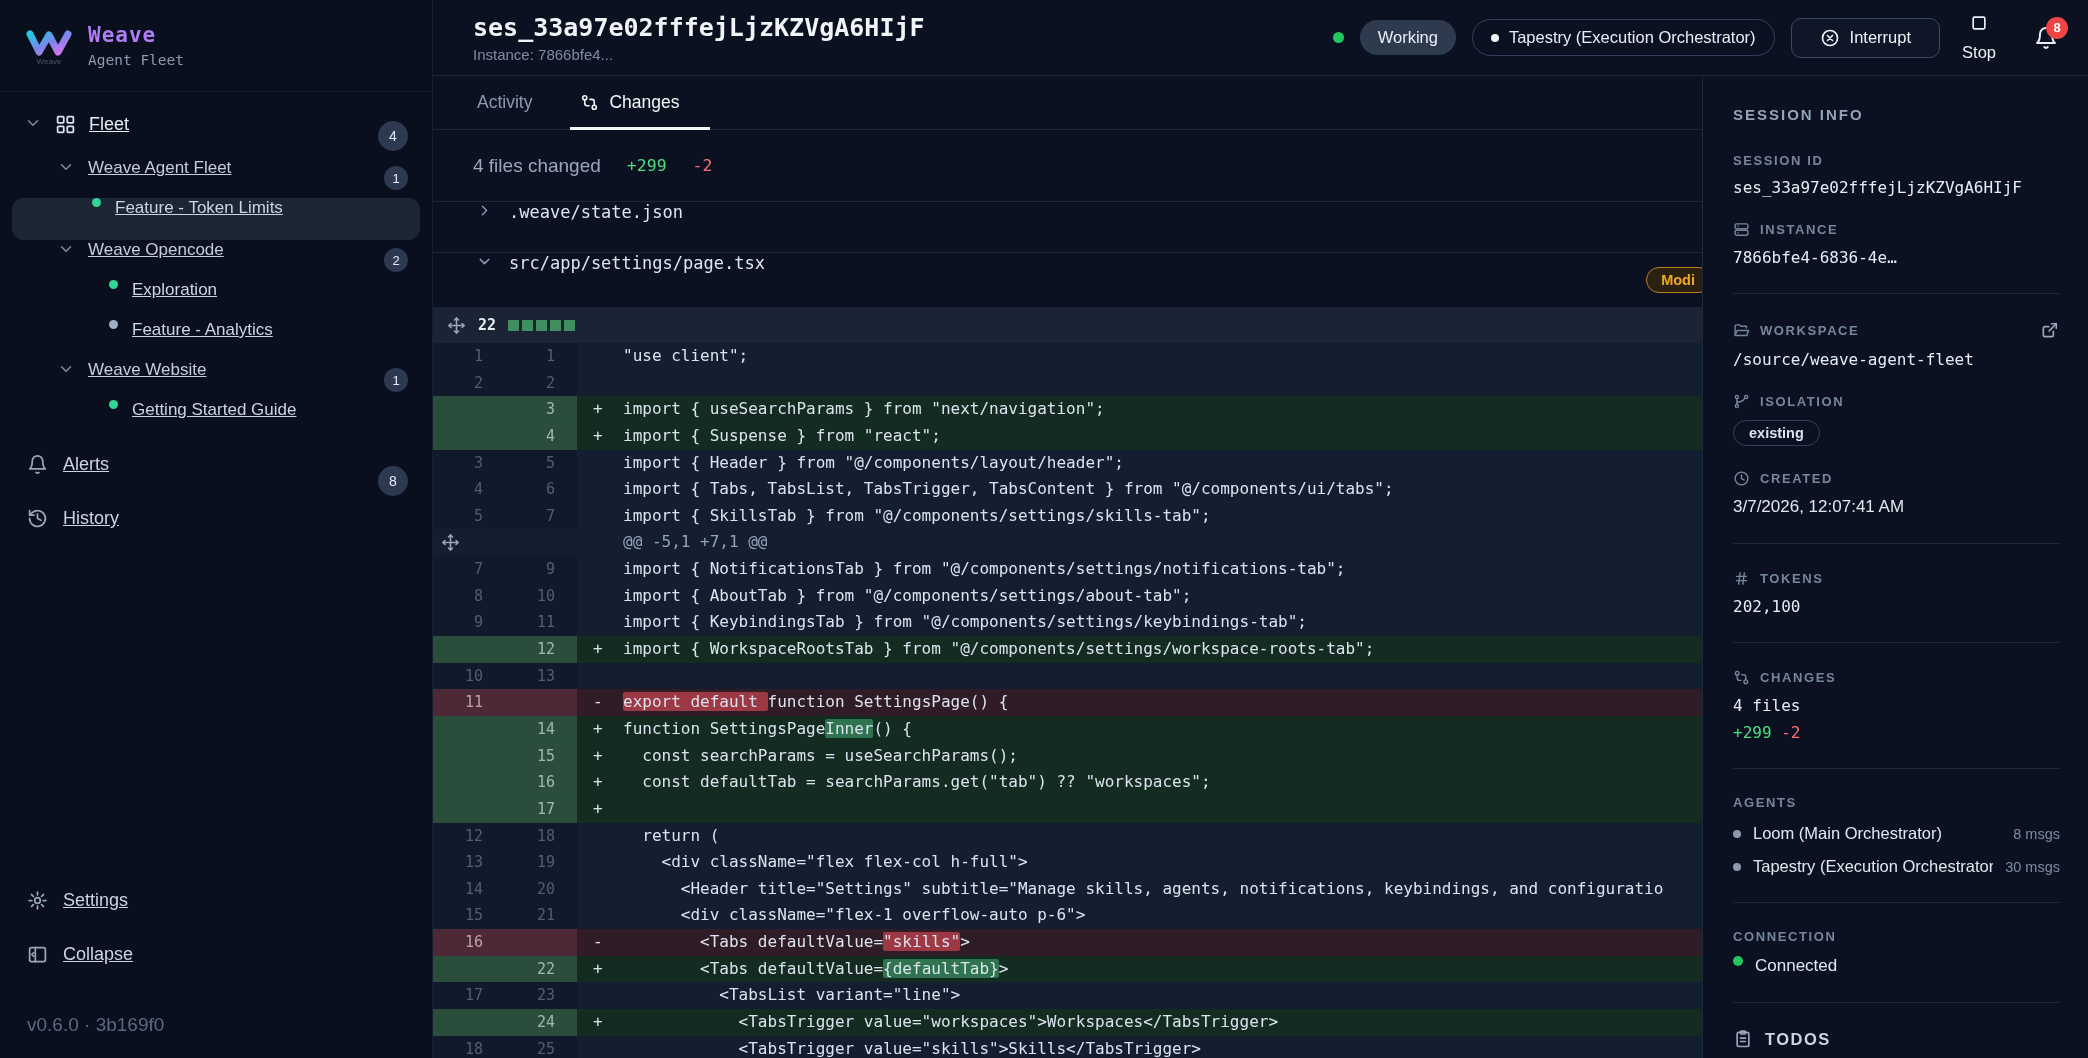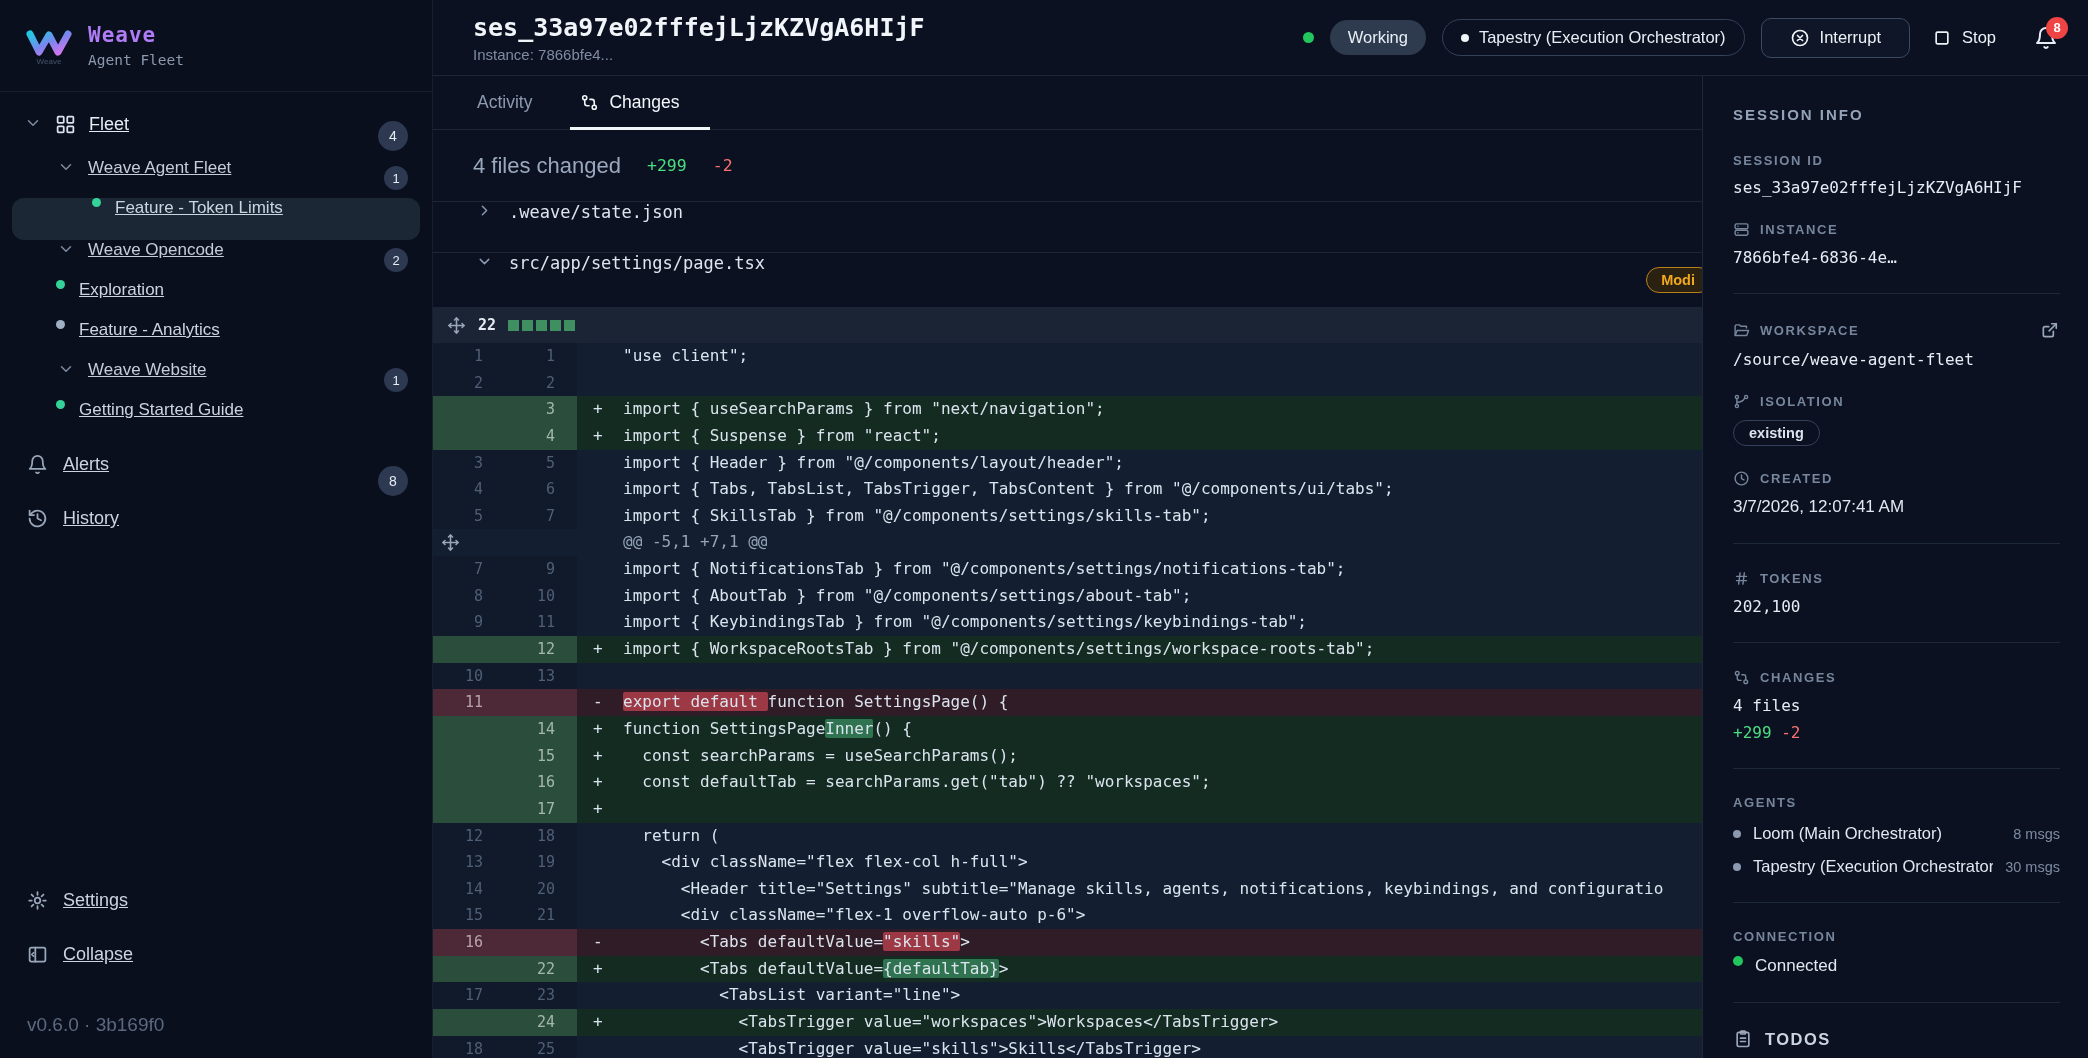--- a/index.html
+++ b/index.html
@@ -17,21 +17,21 @@
   .sidebar { width:433px; flex:0 0 433px; background:#0a0f1d; border-right:1px solid #161f30; display:flex; flex-direction:column; }
   .logo-block { height:92px; display:flex; align-items:center; gap:16px; padding:0 26px; border-bottom:1px solid #161f30; }
   .logo-title { font-family:"DejaVu Sans Mono", monospace; font-size:21px; font-weight:bold; color:#b07df7; letter-spacing:1px; }
   .logo-sub { font-family:"DejaVu Sans Mono", monospace; font-size:14.5px; color:#8c99ad; margin-top:5px; }
   .nav { padding-top:22px; flex:1; }
   .srow { position:relative; display:flex; align-items:flex-start; height:44px; color:#cbd5e1; cursor:pointer;text-decoration:underline; }
   .srow .chev { color:#7c8ba1; width:18px; height:18px; flex:0 0 18px; }
   .srow-root { padding-left:24px; gap:13px; font-size:18px; font-weight:500; color:#e6ecf4; }
   .srow-root .gicon { width:21px; height:21px; color:#dbe4ee; }
   .srow-group { padding-left:57px; gap:13px; font-size:17px; color:#c3cddb; height:40px; }
-  .srow-leaf  { padding-left:56px; gap:14px; font-size:17px; height:40px; }
+  .srow-leaf  { padding-left:109px; gap:14px; font-size:17px; height:40px; }
   .srow-leaf.selected { background:#1c2736; border-radius:12px; margin:0 12px; padding-left:80px; height:42px; }
   .dot { width:9px; height:9px; border-radius:50%; flex:0 0 9px; }
   .dot-green { background:#34d399; }
   .dot-gray  { background:#9fb0c4; }
   .badge-circ {
     position:absolute; right:24px; top:50%; transform:translateY(-50%);
     background:#2c3950; color:#e6ecf4; border-radius:50%;
     width:24px; height:24px; font-size:13px; display:flex; align-items:center; justify-content:center;
   }
   .badge-lg { width:30px; height:30px; font-size:14px; }
@@ -50,37 +50,37 @@
   .sess-instance { font-size:15px; color:#7e8ca3; margin-top:4px; }
   .top-controls { display:flex; align-items:center; gap:16px; }
   .status-dot { width:11px; height:11px; border-radius:50%; background:#22c55e; }
   .pill { border-radius:9999px; padding:8px 18px; font-size:16.5px; color:#e8eef6; display:flex; align-items:center; gap:10px; }
   .pill-working { background:#2e3b4e; }
   .pill-agent { border:1px solid #33415c; }
   .pill-agent .wdot { width:8px; height:8px; border-radius:50%; background:#f1f5f9; }
   .btn { display:flex; align-items:center; gap:10px; font-size:16.5px; color:#eef2f7; cursor:pointer; background:none; border:none; font-family:inherit; }
   .btn svg { width:20px; height:20px; }
   .btn-interrupt { border:1.5px solid #3b4a63; border-radius:10px; padding:9px 28px; background:#0e1627;align-items:center; }
-  .btn-stop { padding:9px 6px; }
+  .btn-stop { padding:9px 6px;flex-direction:column; }
   .bell-wrap { position:relative; margin-left:16px; cursor:pointer; }
   .bell-wrap svg { width:24px; height:24px; color:#e8eef6; }
   .bell-badge { position:absolute; top:-9px; right:-10px; background:#ef4444; color:#fff; width:22px; height:22px; border-radius:50%; font-size:13px; font-weight:bold; display:flex; align-items:center; justify-content:center; }
 
   
   .content { flex:1; display:flex; min-height:0; }
   .main { width:1269px; flex:0 0 1269px; display:flex; flex-direction:column; min-width:0; background:#0b1120; }
 
   .tabbar { height:54px; flex:0 0 54px; display:flex; align-items:stretch; gap:40px; padding:0 0 0 40px; border-bottom:1px solid #1c2636; }
   .tab { display:flex; align-items:center; gap:10px; font-size:17.5px; color:#8b9ab0; position:relative; cursor:pointer; padding:0 4px; }
   .tab svg { width:19px; height:19px; }
   .tab.active { color:#f4f7fa; font-weight:500; }
   .tab.active::after { content:""; position:absolute; left:-6px; right:-26px; bottom:-1px; height:3px; background:#f4f7fa; }
 
   .summary { height:72px; flex:0 0 72px; display:flex; align-items:center; gap:26px; padding-left:40px; border-bottom:1px solid #1c2636; }
-  .summary .files { font-size:22px; color:#9aa8bd; }
+  .summary .files { font-size:19px; color:#9aa8bd; }
   .add-txt { color:#4ade80; } .del-txt { color:#f87171; }
   .summary .mono { font-size:16.5px; }
 
   .filerow { display:flex; align-items:flex-start; gap:16px; padding-left:43px; color:#dde6f0; position:relative; overflow:hidden; cursor:pointer; }
   .filerow .chev { width:17px; height:17px; color:#8b9ab0; flex:0 0 17px; }
   .filerow .fname { font-size:17px; }
   .filerow-1 { height:51px; flex:0 0 51px; border-bottom:1px solid #1c2636; }
   .filerow-2 { height:54px; flex:0 0 54px; }
   .mod-badge {
     position:absolute; right:-10px; top:50%; transform:translateY(-50%);

